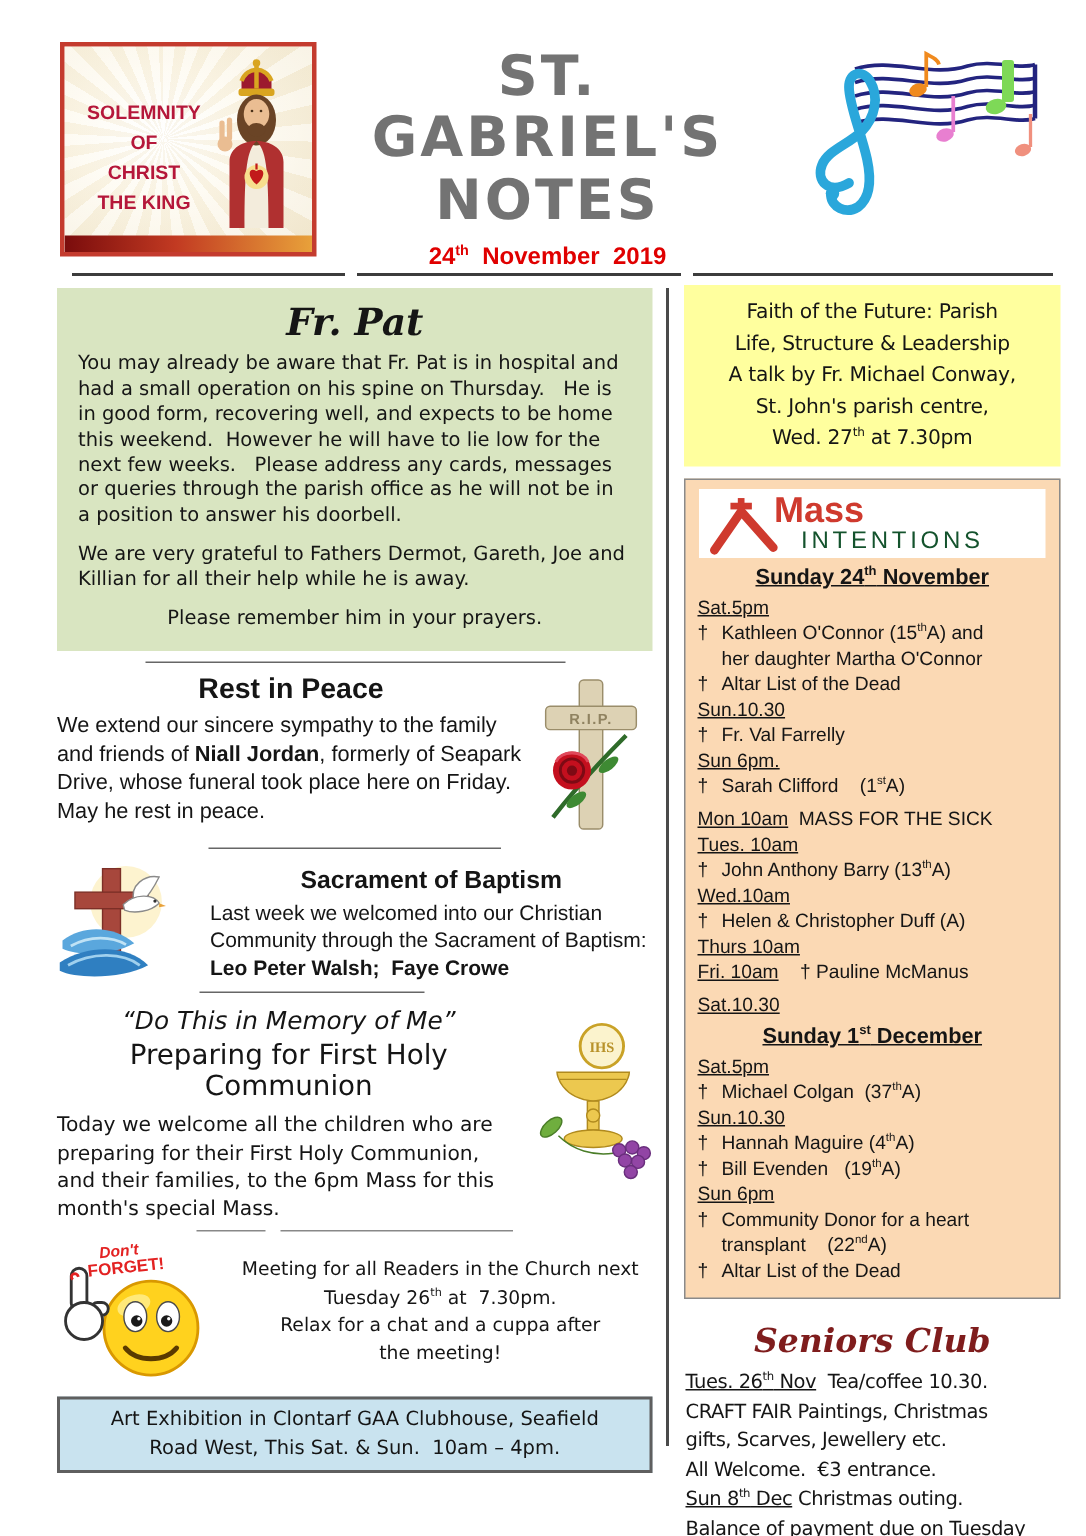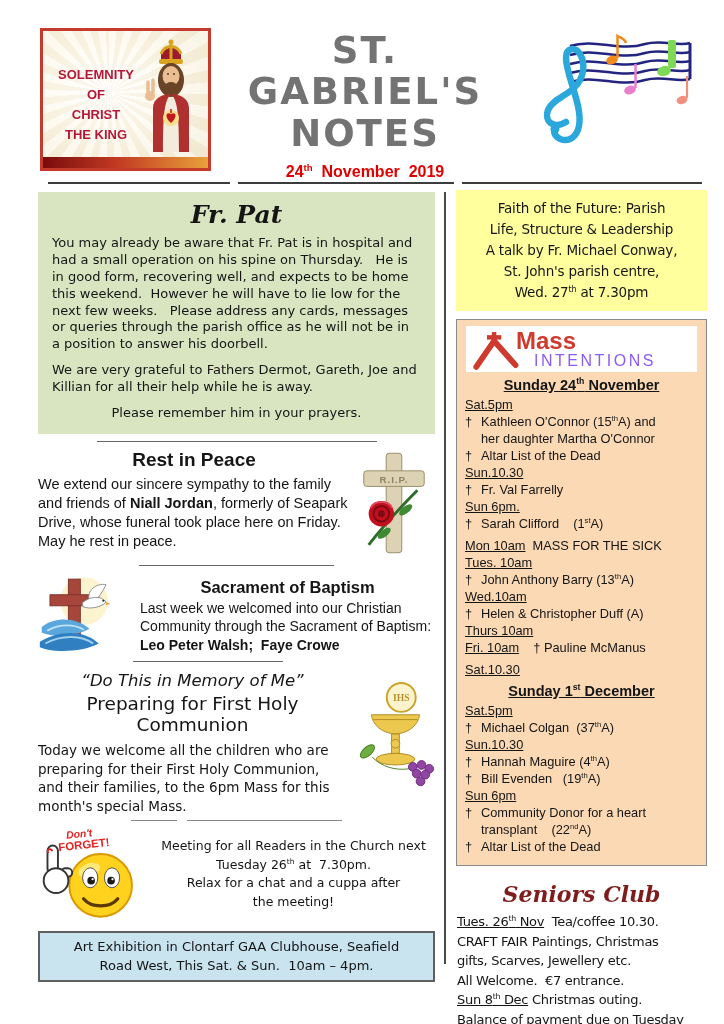--- a/index.html
+++ b/index.html
@@ -64,21 +64,21 @@
 
   
   .right-col{position:absolute;left:456px;top:190px;width:251px;}
   .faith-box{background:#ffff9e;text-align:center;font:13.5px/1.55 "DejaVu Sans",sans-serif;
              letter-spacing:-0.2px;padding:8px 2px;}
   .faith-line{white-space:pre;}
   .mass-box{margin-top:8px;background:#fbd9b4;border:1px solid #8a8a8a;padding:5px 8px 10px;}
   .mass-logo{background:#fff;margin:1px 1px 5px;padding:1px 4px;display:flex;align-items:center;height:44px;}
   .logo-words{line-height:1;}
   .logo-w1{display:block;font:bold 24px "Liberation Sans",sans-serif;color:#cf3a2e;margin-left:-4px;}
-  .logo-w2{display:block;font:16px "Liberation Sans",sans-serif;color:#8b5cf6;letter-spacing:2.5px;margin:-3px 0 0 14px;}
+  .logo-w2{display:block;font:16px "Liberation Sans",sans-serif;color:#14532d;letter-spacing:2.5px;margin:-3px 0 0 14px;}
   .mi-heading{text-align:center;font:bold 14.5px "Liberation Sans",sans-serif;margin:5px 0 3px;}
   .mi-hu{text-decoration:underline;}
   .mi-line{font:12.8px/1.33 "Liberation Sans",sans-serif;white-space:pre;display:flex;}
   .mi-u{text-decoration:underline;flex:none;}
   .mi-dag{width:16px;flex:none;}
   .mi-gap{margin-top:5px;}
   .mi-cont{padding-left:16px;}
   .seniors{margin-top:15px;padding:0 1px;}
   .sen-title{text-align:center;font:bold italic 22px "DejaVu Serif",serif;color:#7f1d1d;margin:0 0 5px;}
   .sen-line{font:13px/1.5 "DejaVu Sans",sans-serif;letter-spacing:-0.3px;white-space:pre;}
@@ -322,20 +322,20 @@
           <div class="mi-line"><span class="mi-dag">†</span><span>Altar List of the Dead</span></div>
         </div>
     </div>
 
     <div class="seniors">
       <div class="sen-title">Seniors Club</div>
       <div>
           <div class="sen-line"><span class="sen-u">Tues. 26<sup>th</sup> Nov</span><span>  Tea/coffee 10.30.</span></div>
           <div class="sen-line"><span>CRAFT FAIR Paintings, Christmas</span></div>
           <div class="sen-line"><span>gifts, Scarves, Jewellery etc.</span></div>
-          <div class="sen-line"><span>All Welcome.  €7 entrance.</span></div>
+          <div class="sen-line"><span>All Welcome.  €3 entrance.</span></div>
           <div class="sen-line"><span class="sen-u">Sun 8<sup>th</sup> Dec</span><span> Christmas outing.</span></div>
           <div class="sen-line"><span>Balance of payment due on Tuesday</span></div>
         </div>
     </div>
 
   </div>
 </div>
 
 </body></html>

